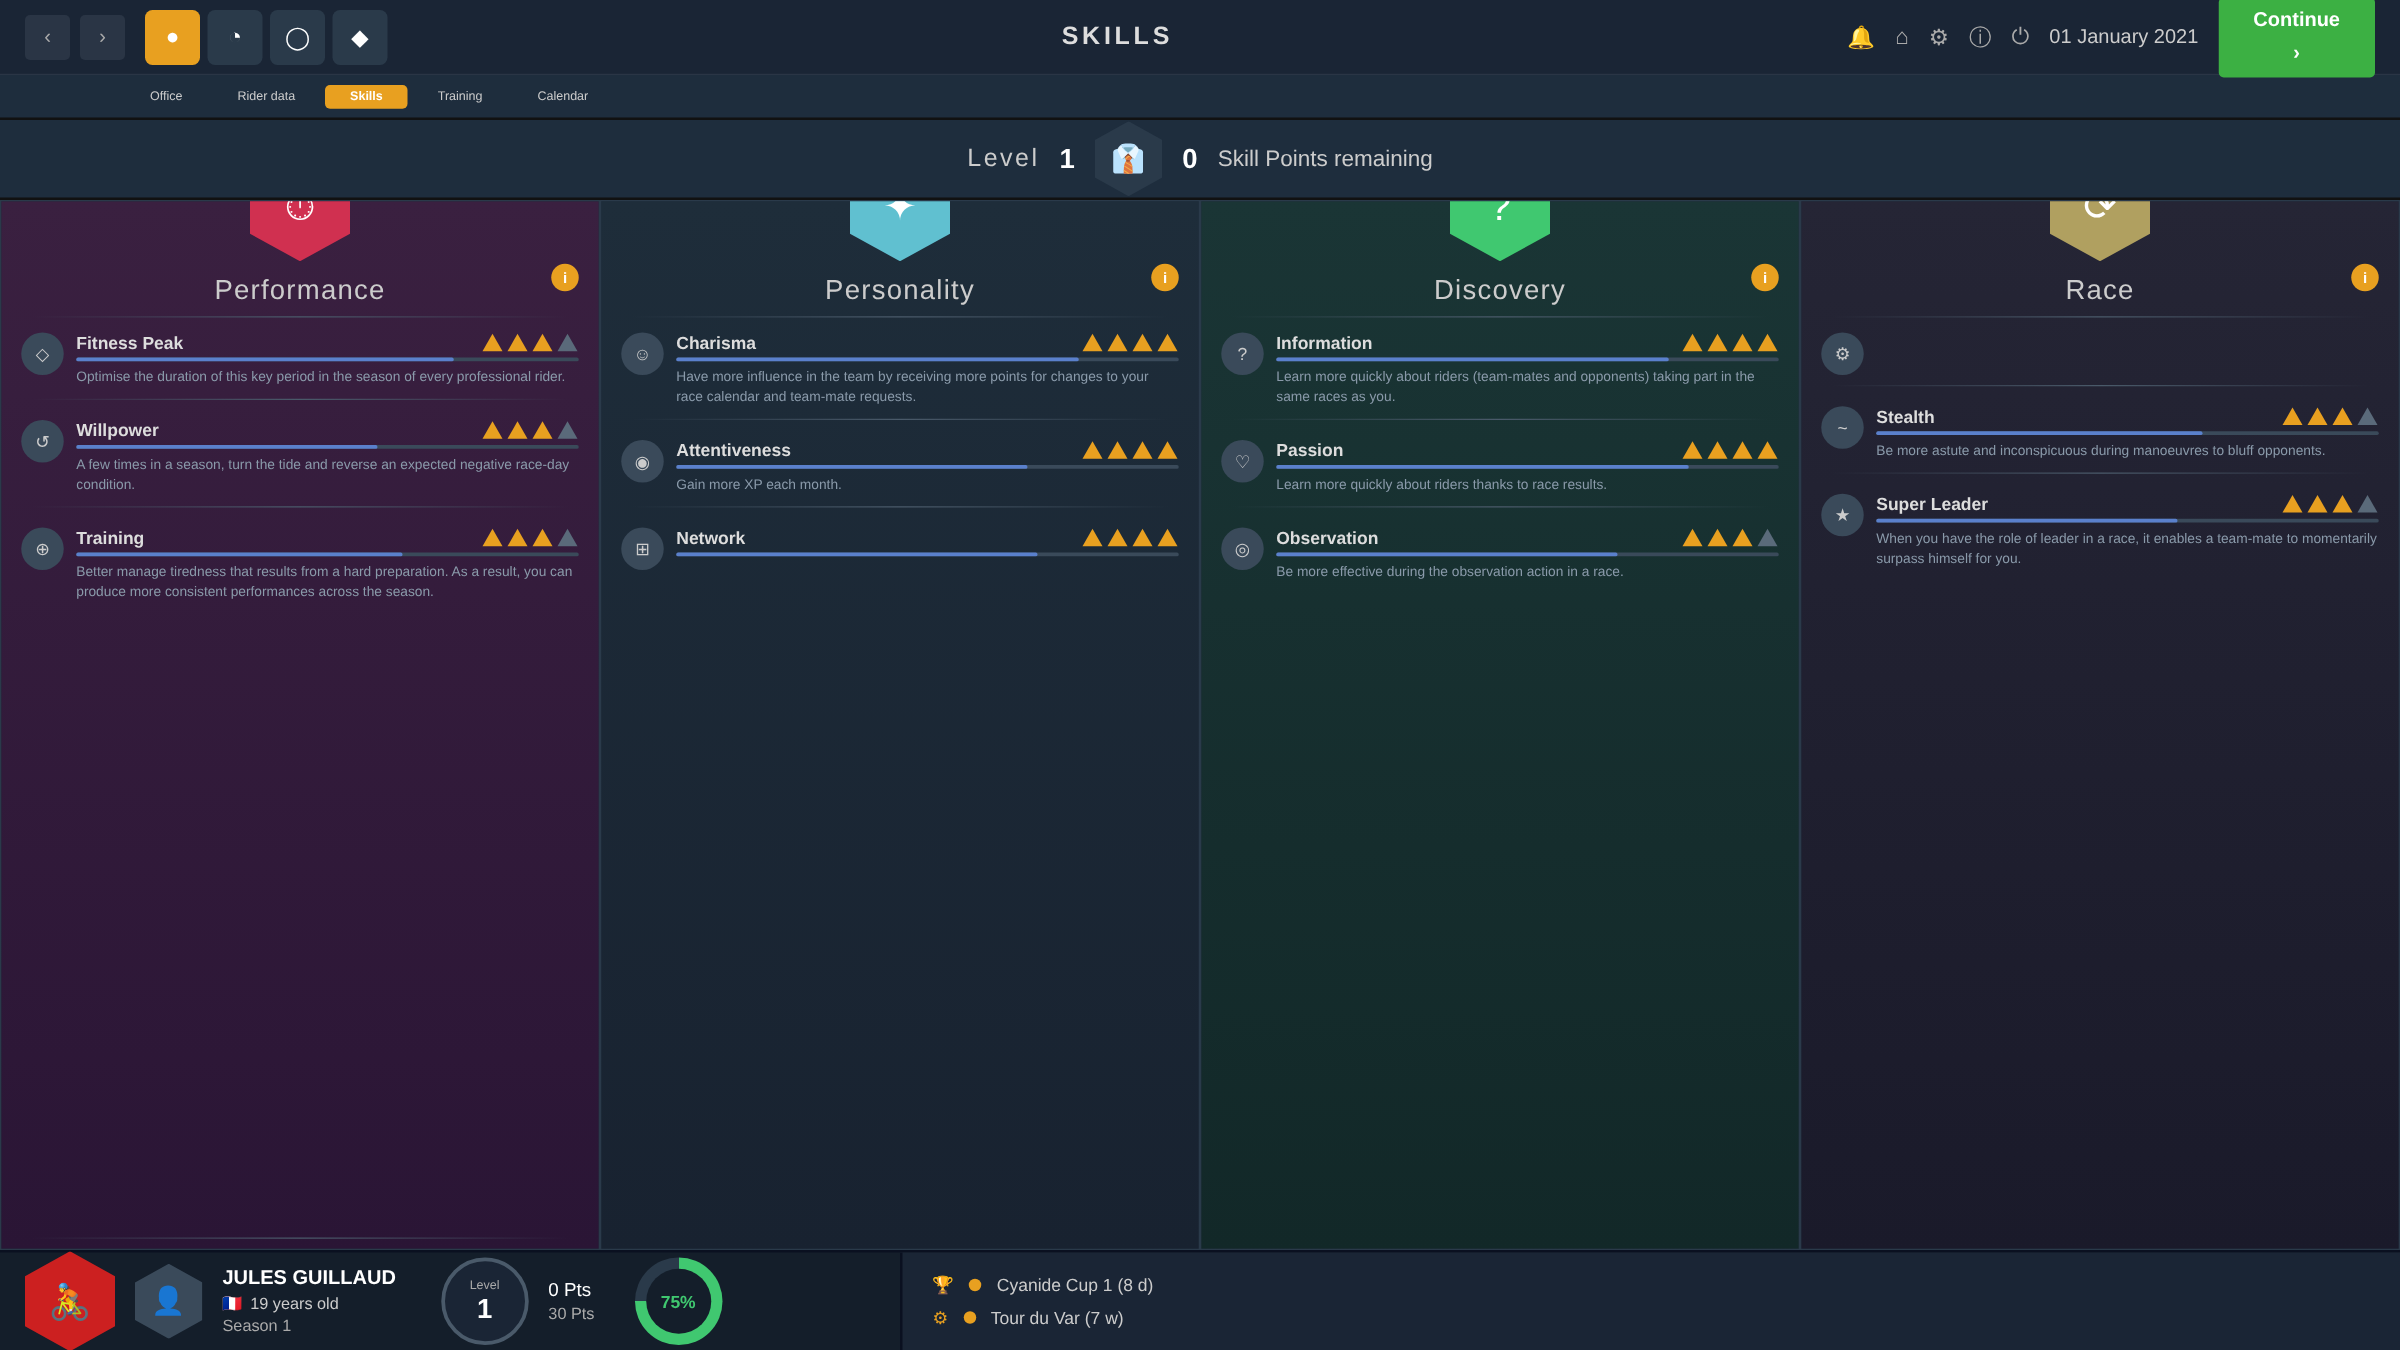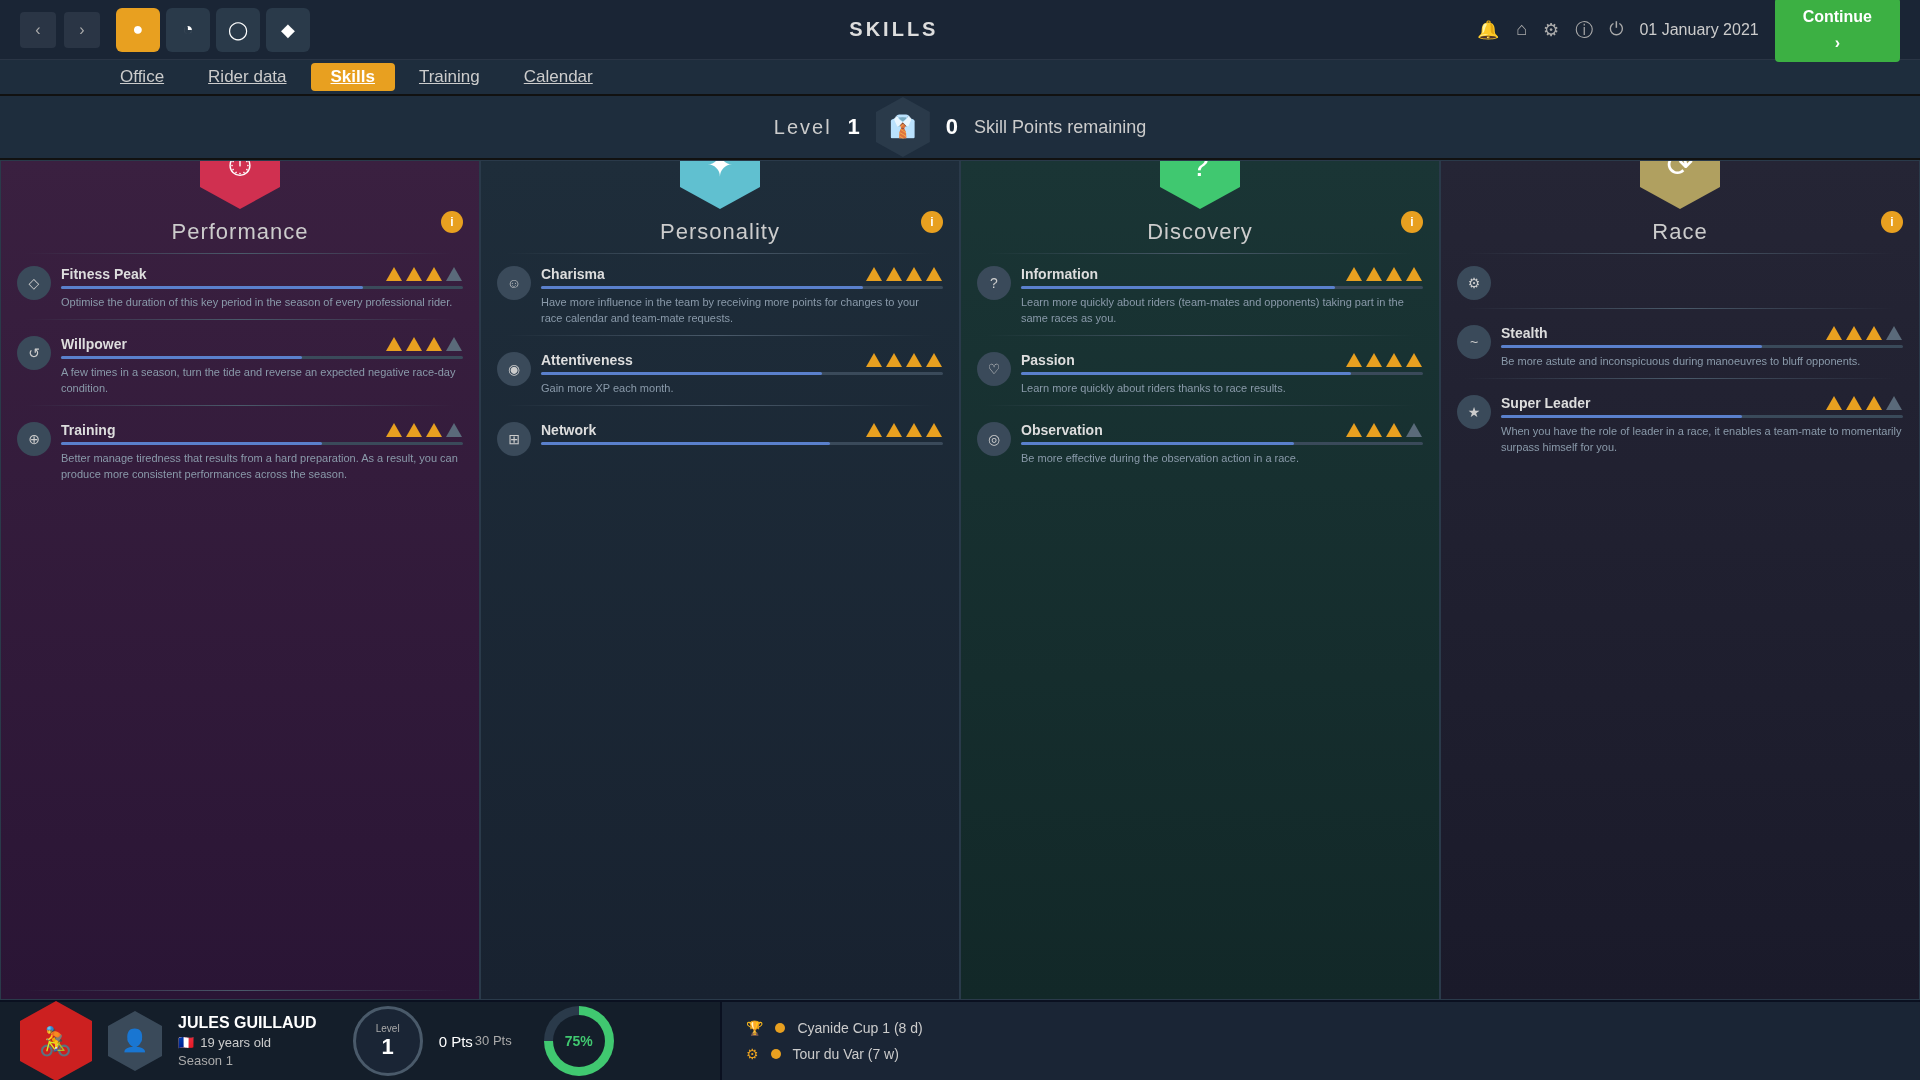--- a/index.html
+++ b/index.html
@@ -59,24 +59,23 @@
       background: #1e2d3d;
       display: flex;
       align-items: center;
       padding: 0 100px;
       gap: 4px;
       border-bottom: 2px solid #111;
     }
     .sub-nav-item {
       padding: 4px 20px;
       border-radius: 4px;
-      font-size: 17px;
+      font-size: 10px;
       cursor: pointer;
       color: #ccc;
-      text-decoration: underline;
     }
     .sub-nav-item.active { background: #e8a020; color: #fff; font-weight: bold; }
     .sub-nav-item.inactive { background: transparent; }
 
     
     .level-bar {
       height: 64px;
       background: #1e2d3d;
       display: flex;
       align-items: center;
@@ -189,21 +188,21 @@
     }
     .level-circle {
       width: 70px; height: 70px;
       border-radius: 50%;
       border: 3px solid #4a5a6a;
       display: flex; flex-direction: column; align-items: center; justify-content: center;
       background: #1a2535;
     }
     .level-circle-label { font-size: 10px; color: #aaa; }
     .level-circle-num { font-size: 22px; font-weight: bold; color: #fff; }
-    .pts-info { display: flex; gap: 2px; }
+    .pts-info { display: flex; flex-direction: column; gap: 2px; }
     .pts-current { font-size: 15px; color: #fff; }
     .pts-total { font-size: 13px; color: #aaa; }
 
     .progress-circle-wrap { margin-left: 16px; }
     .progress-circle {
       width: 70px; height: 70px;
       border-radius: 50%;
       background: conic-gradient(#40c870 0% 75%, #2a3a4a 75% 100%);
       display: flex; align-items: center; justify-content: center;
       position: relative;

